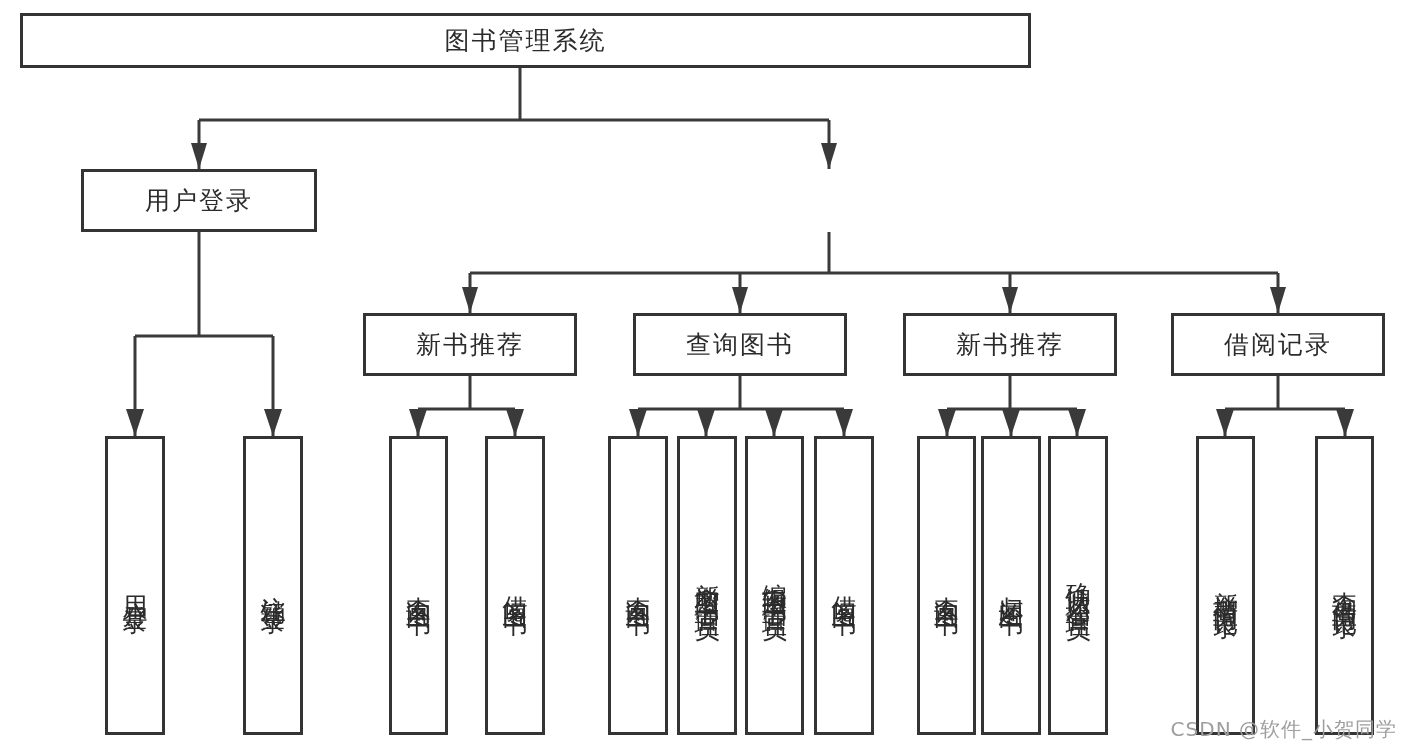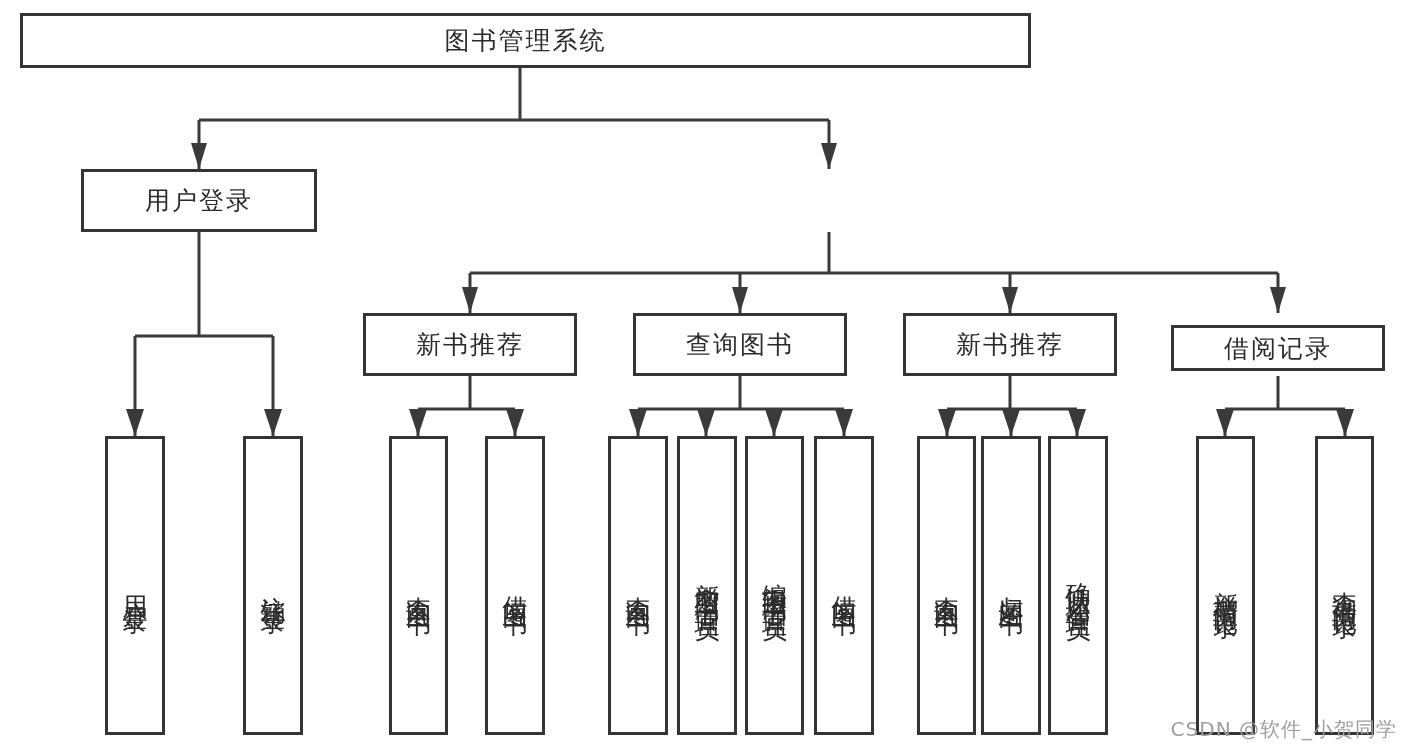--- a/index.html
+++ b/index.html
@@ -109,21 +109,21 @@
     </g>
   </svg>
 
   <div class="box" style="left:12px;top:13px;width:1011px;height:55px;margin-left:8px;">图书管理系统</div>
 
   <div class="box" style="left:81px;top:169px;width:236px;height:63px;">用户登录</div>
 
   <div class="box" style="left:363px;top:313px;width:214px;height:63px;">新书推荐</div>
   <div class="box" style="left:633px;top:313px;width:214px;height:63px;">查询图书</div>
   <div class="box" style="left:903px;top:313px;width:214px;height:63px;">新书推荐</div>
-  <div class="box" style="left:1171px;top:313px;width:214px;height:46px;margin-top:12px;">借阅记录</div>
+  <div class="box" style="left:1171px;top:313px;width:214px;height:63px;">借阅记录</div>
 
   <div class="vbox" style="left:105px;top:436px;width:60px;height:299px;">用户登录</div>
   <div class="vbox" style="left:243px;top:436px;width:60px;height:299px;">注销登录</div>
 
   <div class="vbox" style="left:389px;top:436px;width:59px;height:299px;">查询图书</div>
   <div class="vbox" style="left:485px;top:436px;width:60px;height:299px;">借阅图书</div>
 
   <div class="vbox" style="left:608px;top:436px;width:60px;height:299px;">查询图书</div>
   <div class="vbox" style="left:677px;top:436px;width:60px;height:299px;">新增图书（管理员）</div>
   <div class="vbox" style="left:745px;top:436px;width:59px;height:299px;">编辑图书（管理员）</div>

